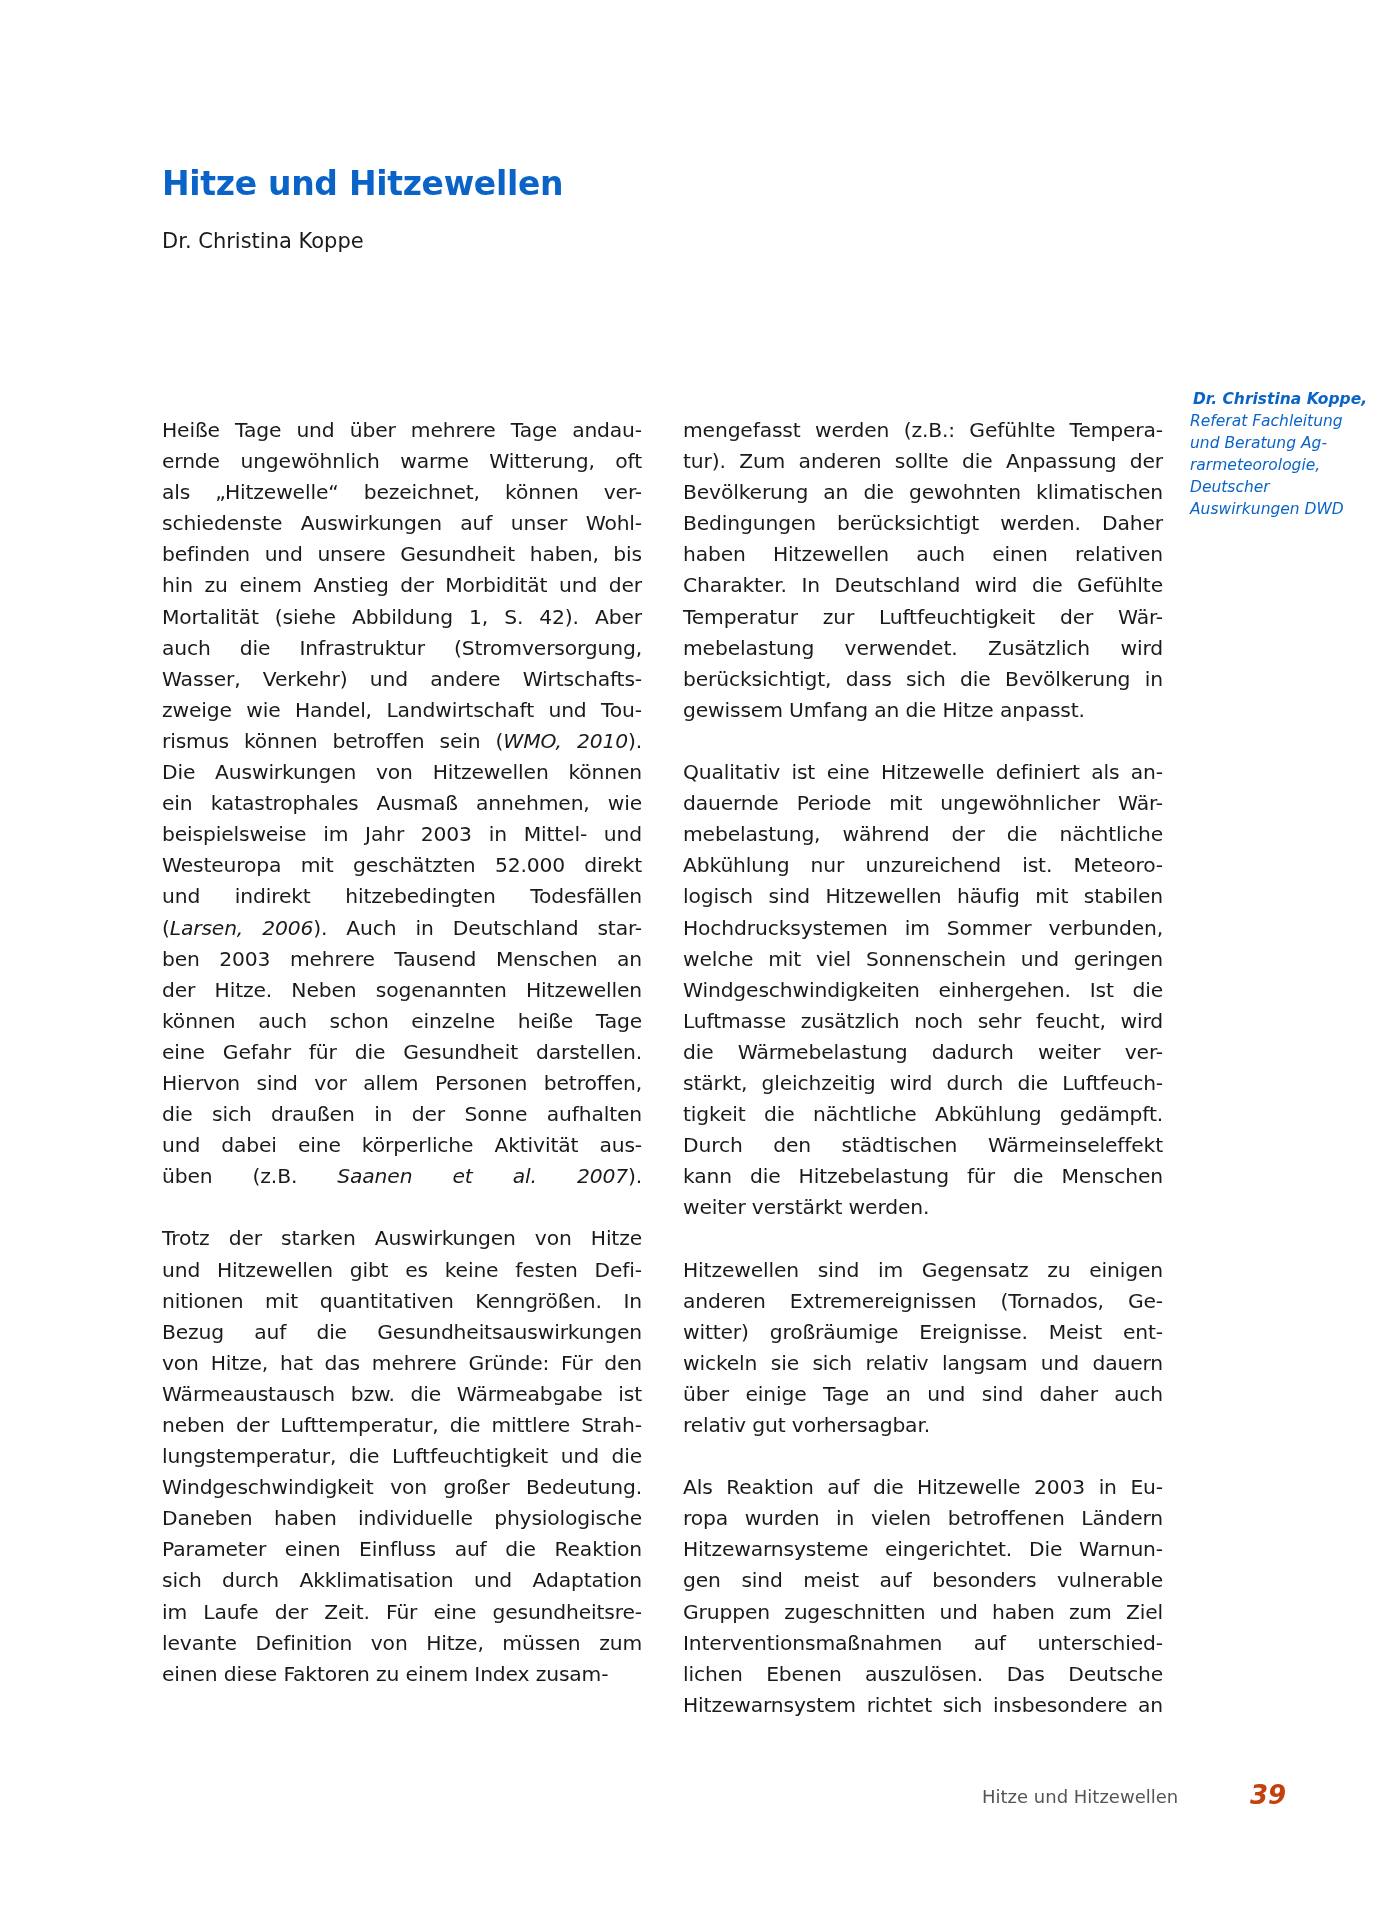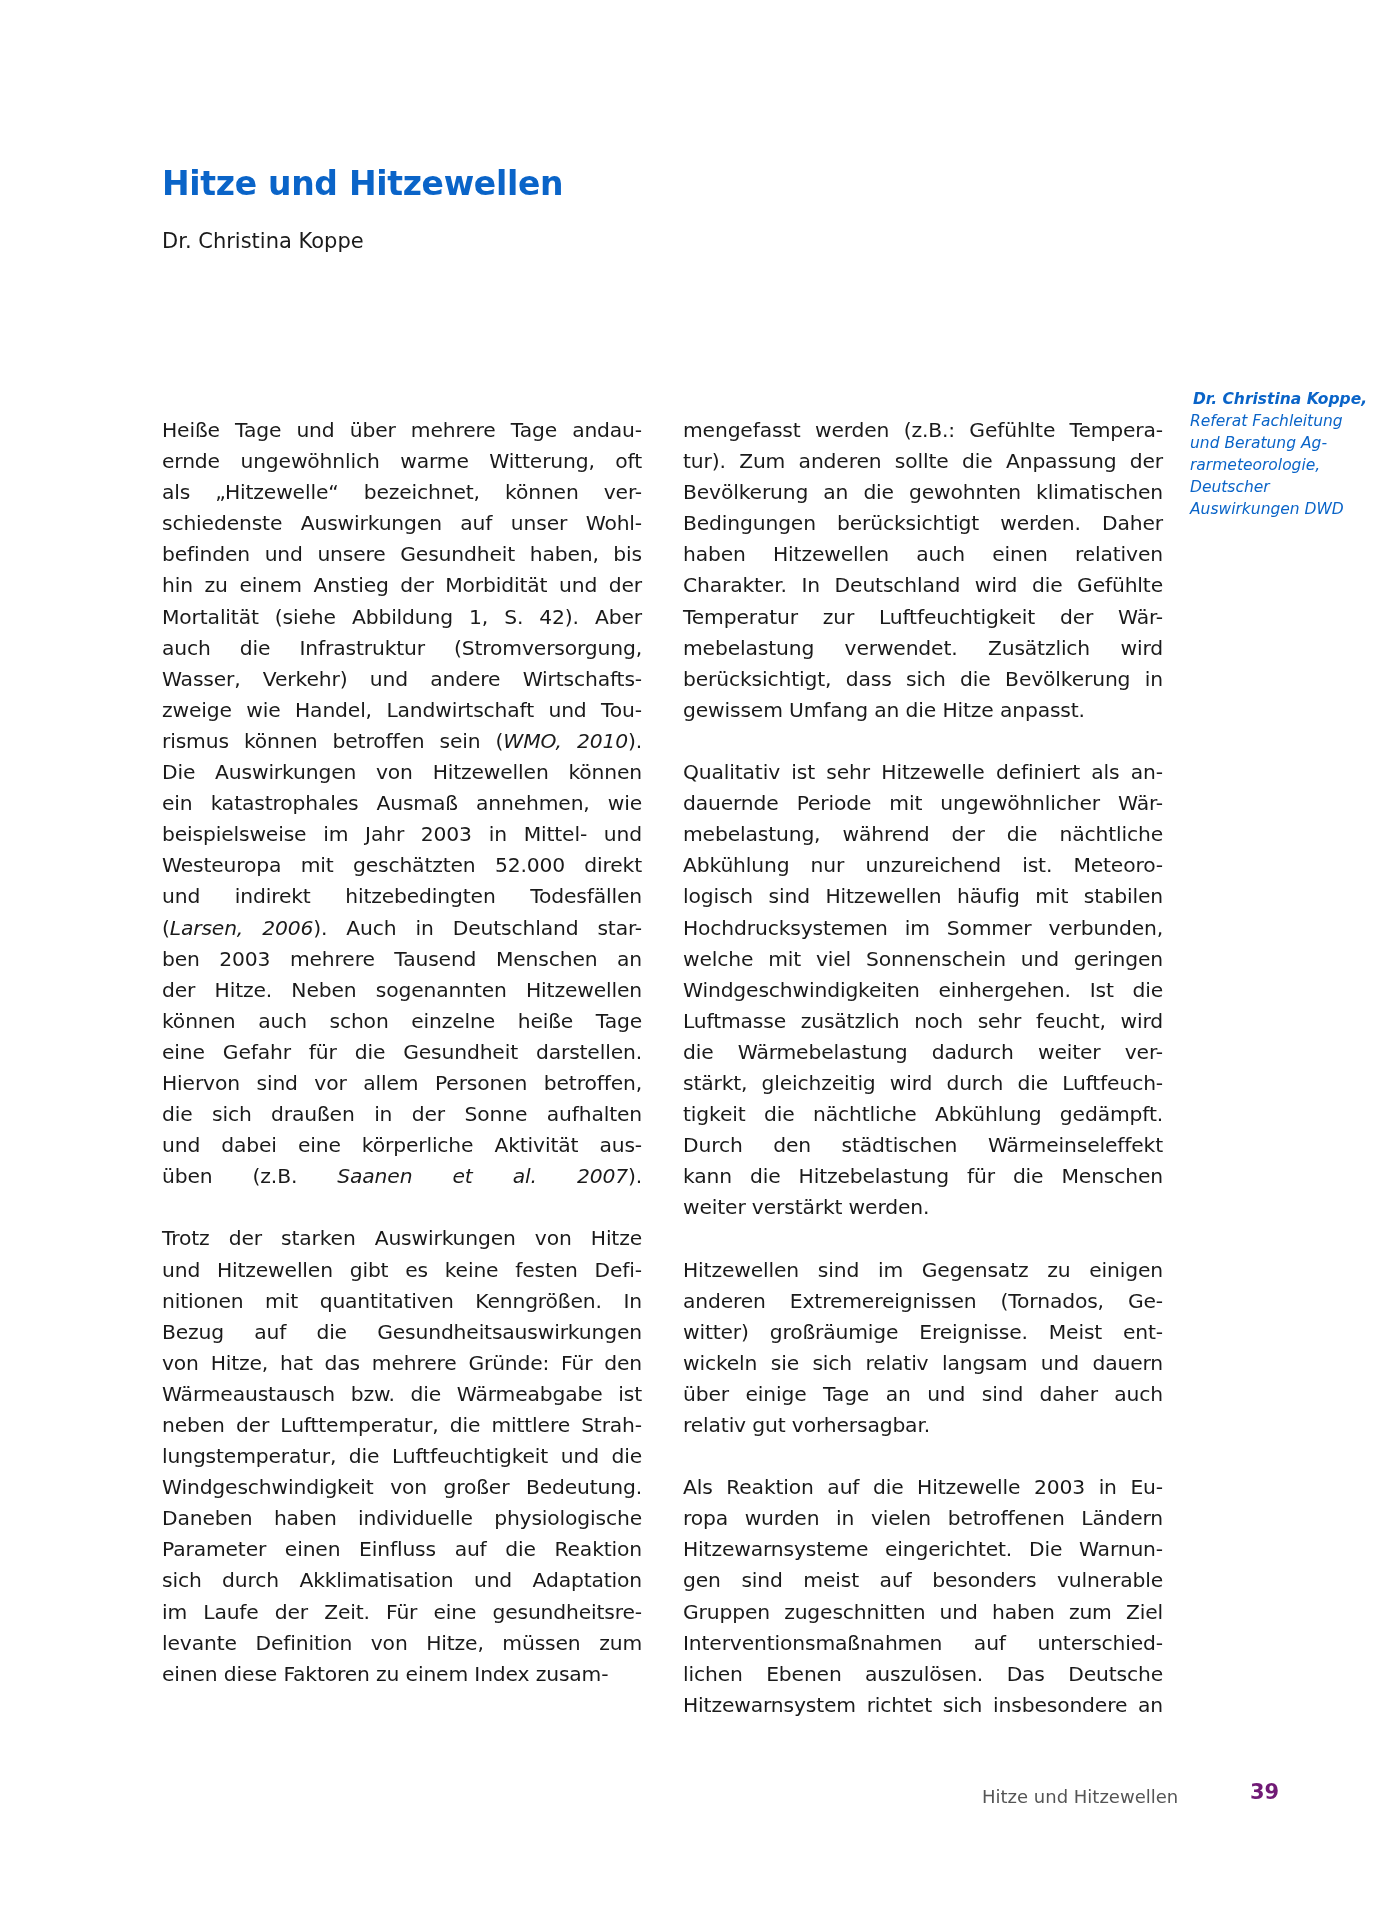--- a/index.html
+++ b/index.html
@@ -11,21 +11,21 @@
   .col { position:absolute; top:384px; width:480px; font-size:20.3px; line-height:31.1px; letter-spacing:-0.15px;margin-top:31px; }
   .col-left { left:162px; }
   .col-right { left:683px; }
   .line { display:block; white-space:nowrap; text-align:justify; text-align-last:justify; height:31.1px; }
   .line.last { text-align-last:left; }
   .gap { display:block; height:31.1px; }
   .sidenote { position:absolute; left:1190px; top:388px; width:180px; font-size:15.5px; line-height:22px;
               font-style:italic; color:#0a64c8; }
   .sidenote .name { font-weight:bold;text-align:center; }
   .footer-title { position:absolute; left:982px; top:1786px; font-size:18px; color:#555555; }
-  .page-num { position:absolute; left:1250px; top:1780px; font-size:21px; font-weight:bold; color:#701a75; }
+  .page-num { position:absolute; left:1250px; top:1780px; font-size:26px; font-weight:bold; color:#c2410c;font-style:italic; }
 </style>
 </head>
 <body>
 
 <h1 class="title">Hitze und Hitzewellen</h1>
 <div class="author">Dr. Christina Koppe</div>
 
 <div class="col col-left">
     <div>
       <span class="line">Heiße Tage und über mehrere Tage andau-</span>
@@ -81,21 +81,21 @@
       <span class="line">Bedingungen berücksichtigt werden. Daher</span>
       <span class="line">haben Hitzewellen auch einen relativen</span>
       <span class="line">Charakter. In Deutschland wird die Gefühlte</span>
       <span class="line">Temperatur zur Luftfeuchtigkeit der Wär-</span>
       <span class="line">mebelastung verwendet. Zusätzlich wird</span>
       <span class="line">berücksichtigt, dass sich die Bevölkerung in</span>
       <span class="line last">gewissem Umfang an die Hitze anpasst.</span>
     </div>
     <span class="gap"></span>
     <div>
-      <span class="line">Qualitativ ist sehr Hitzewelle definiert als an-</span>
+      <span class="line">Qualitativ ist eine Hitzewelle definiert als an-</span>
       <span class="line">dauernde Periode mit ungewöhnlicher Wär-</span>
       <span class="line">mebelastung, während der die nächtliche</span>
       <span class="line">Abkühlung nur unzureichend ist. Meteoro-</span>
       <span class="line">logisch sind Hitzewellen häufig mit stabilen</span>
       <span class="line">Hochdrucksystemen im Sommer verbunden,</span>
       <span class="line">welche mit viel Sonnenschein und geringen</span>
       <span class="line">Windgeschwindigkeiten einhergehen. Ist die</span>
       <span class="line">Luftmasse zusätzlich noch sehr feucht, wird</span>
       <span class="line">die Wärmebelastung dadurch weiter ver-</span>
       <span class="line">stärkt, gleichzeitig wird durch die Luftfeuch-</span>

